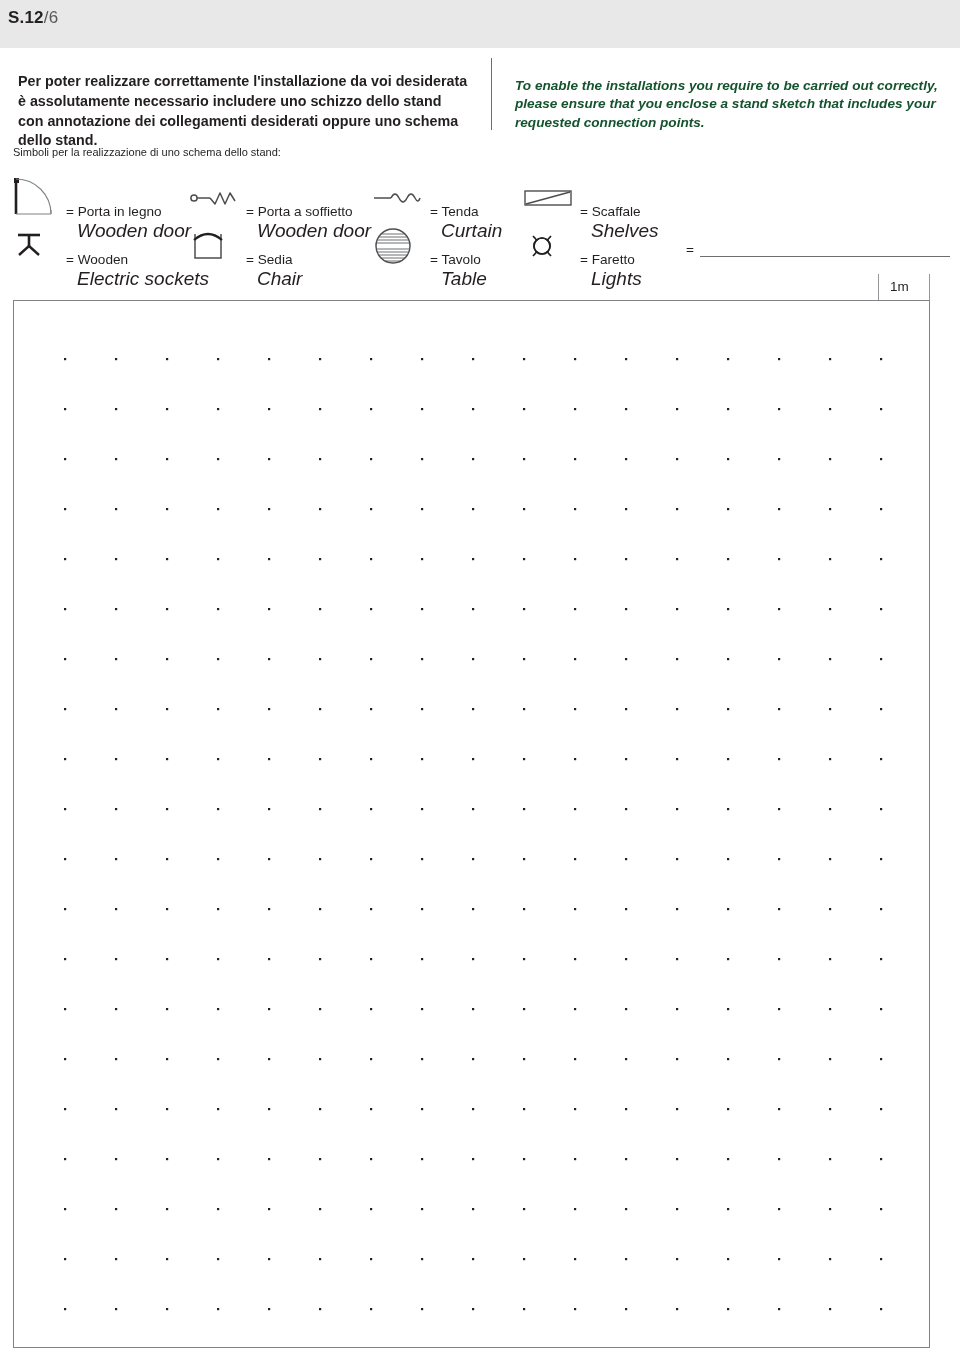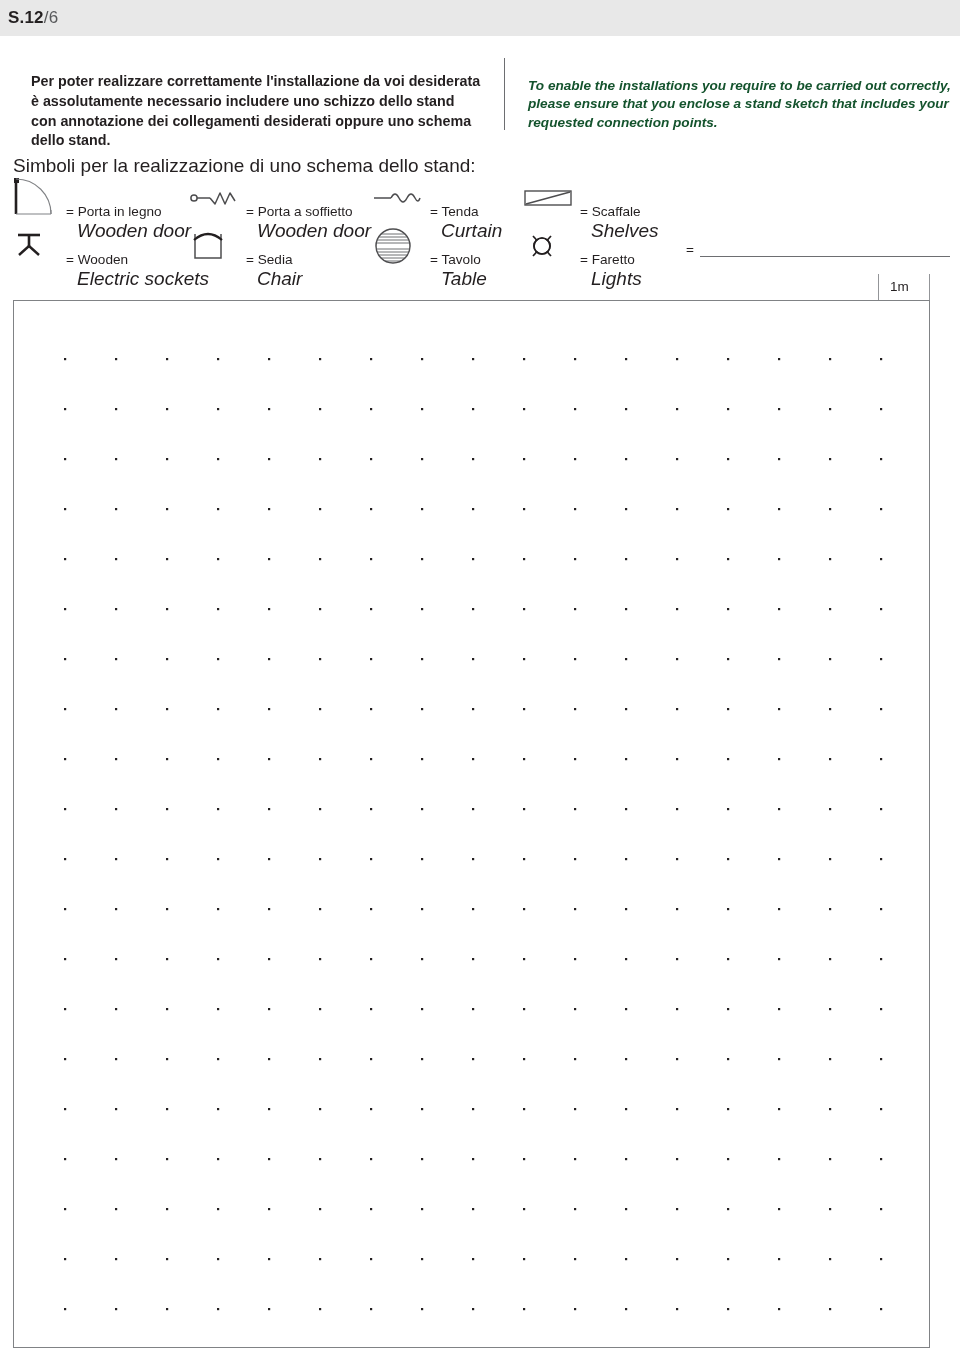--- a/index.html
+++ b/index.html
@@ -15,21 +15,21 @@
     color: #231f20;
     overflow: hidden;
   }
 
   
   .header-bar {
     position: absolute;
     left: 0;
     top: 0;
     width: 960px;
-    height: 36px;
+    height: 48px;
     background: #e8e8e8;
   }
   .header-label {
     position: absolute;
     left: 8px;
     top: 8px;
     font-size: 17px;
     letter-spacing: 0.2px;
     white-space: nowrap;
   }
@@ -39,21 +39,21 @@
   }
   .header-label .pg-total {
     font-weight: normal;
     color: #58595b;
   }
 
   
   .notice {
     position: absolute;
     top: 58px;
-    left: 17px;
+    left: 4px;
     width: 812px;
     height: 80px;
   }
   .notice-it {
     position: absolute;
     left: 14px;
     top: 0;
     width: 450px;
     font-size: 14.3px;
     font-weight: bold;
@@ -77,22 +77,22 @@
     font-weight: bold;
     font-style: italic;
     line-height: 1.36;
     color: #14532d;
   }
 
   
   .legend-title {
     position: absolute;
     left: 13px;
-    top: 155px;
-    font-size: 19px;
+    top: 146px;
+    font-size: 11px;
     color: #231f20;
     white-space: nowrap;
   }
   .legend {
     position: absolute;
     left: 0;
     top: 176px;
     width: 960px;
     height: 95px;
   }

